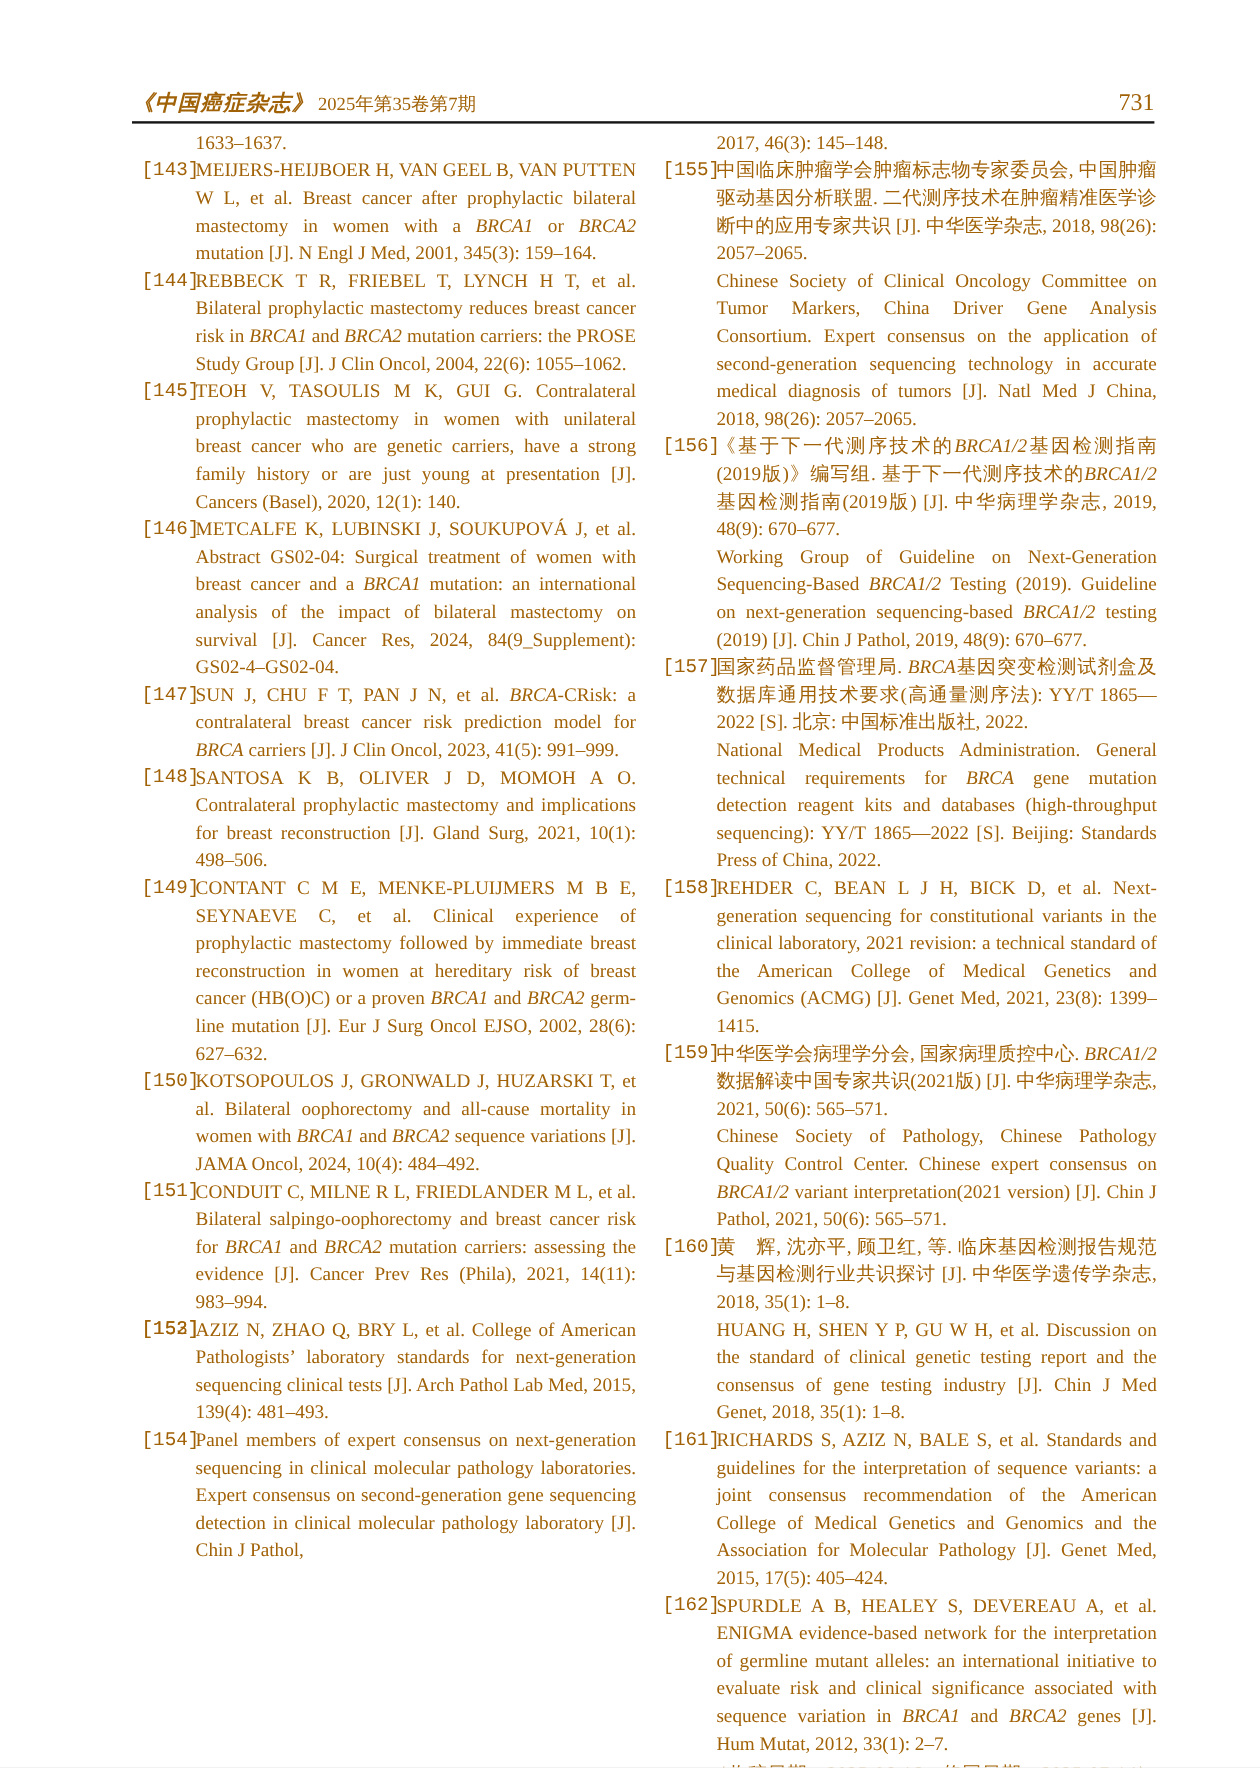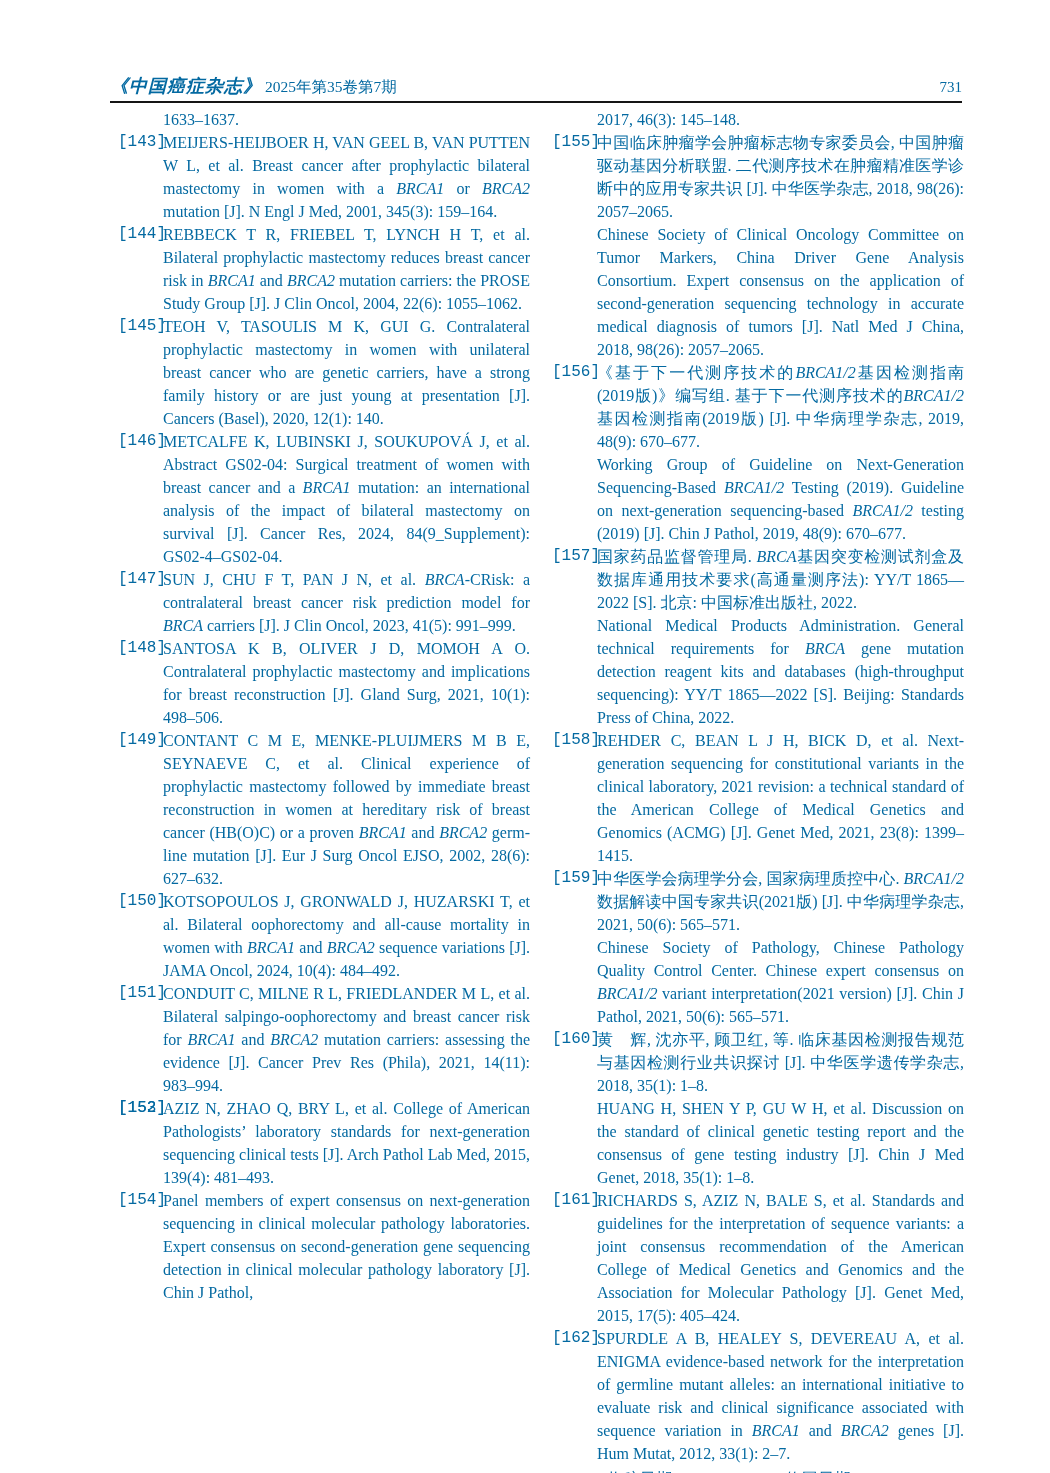--- a/index.html
+++ b/index.html
@@ -3,21 +3,21 @@
 <meta charset="utf-8">
 <style>
   * { margin: 0; padding: 0; box-sizing: border-box; }
   html, body { background: #e9e9e9; }
   body { font-family: "Liberation Serif", "DejaVu Serif", serif; }
   .page {
     position: relative;
     width: 1050px;
     height: 1473px;
     background: #ffffff;
-    color: #0369a1;
+    color: #a16207;
     overflow: hidden;
   }
   .page-header {
     position: absolute;
     left: 110px;
     top: 74px;
     width: 852px;
   }
   .header-line {
     display: flex;
@@ -30,21 +30,21 @@
     letter-spacing: 1px;
     white-space: nowrap;
   }
   .issue-info {
     font-size: 15.5px;
     margin-left: 3px;
     white-space: nowrap;
   }
   .page-number {
     margin-left: auto;
-    font-size: 15px;
+    font-size: 20px;
   }
   .header-rule {
     margin-top: 3px;
     border-bottom: 2.5px solid #151515;
   }
   .col {
     position: absolute;
     top: 108px;
     width: 412px;
     font-size: 16px;

